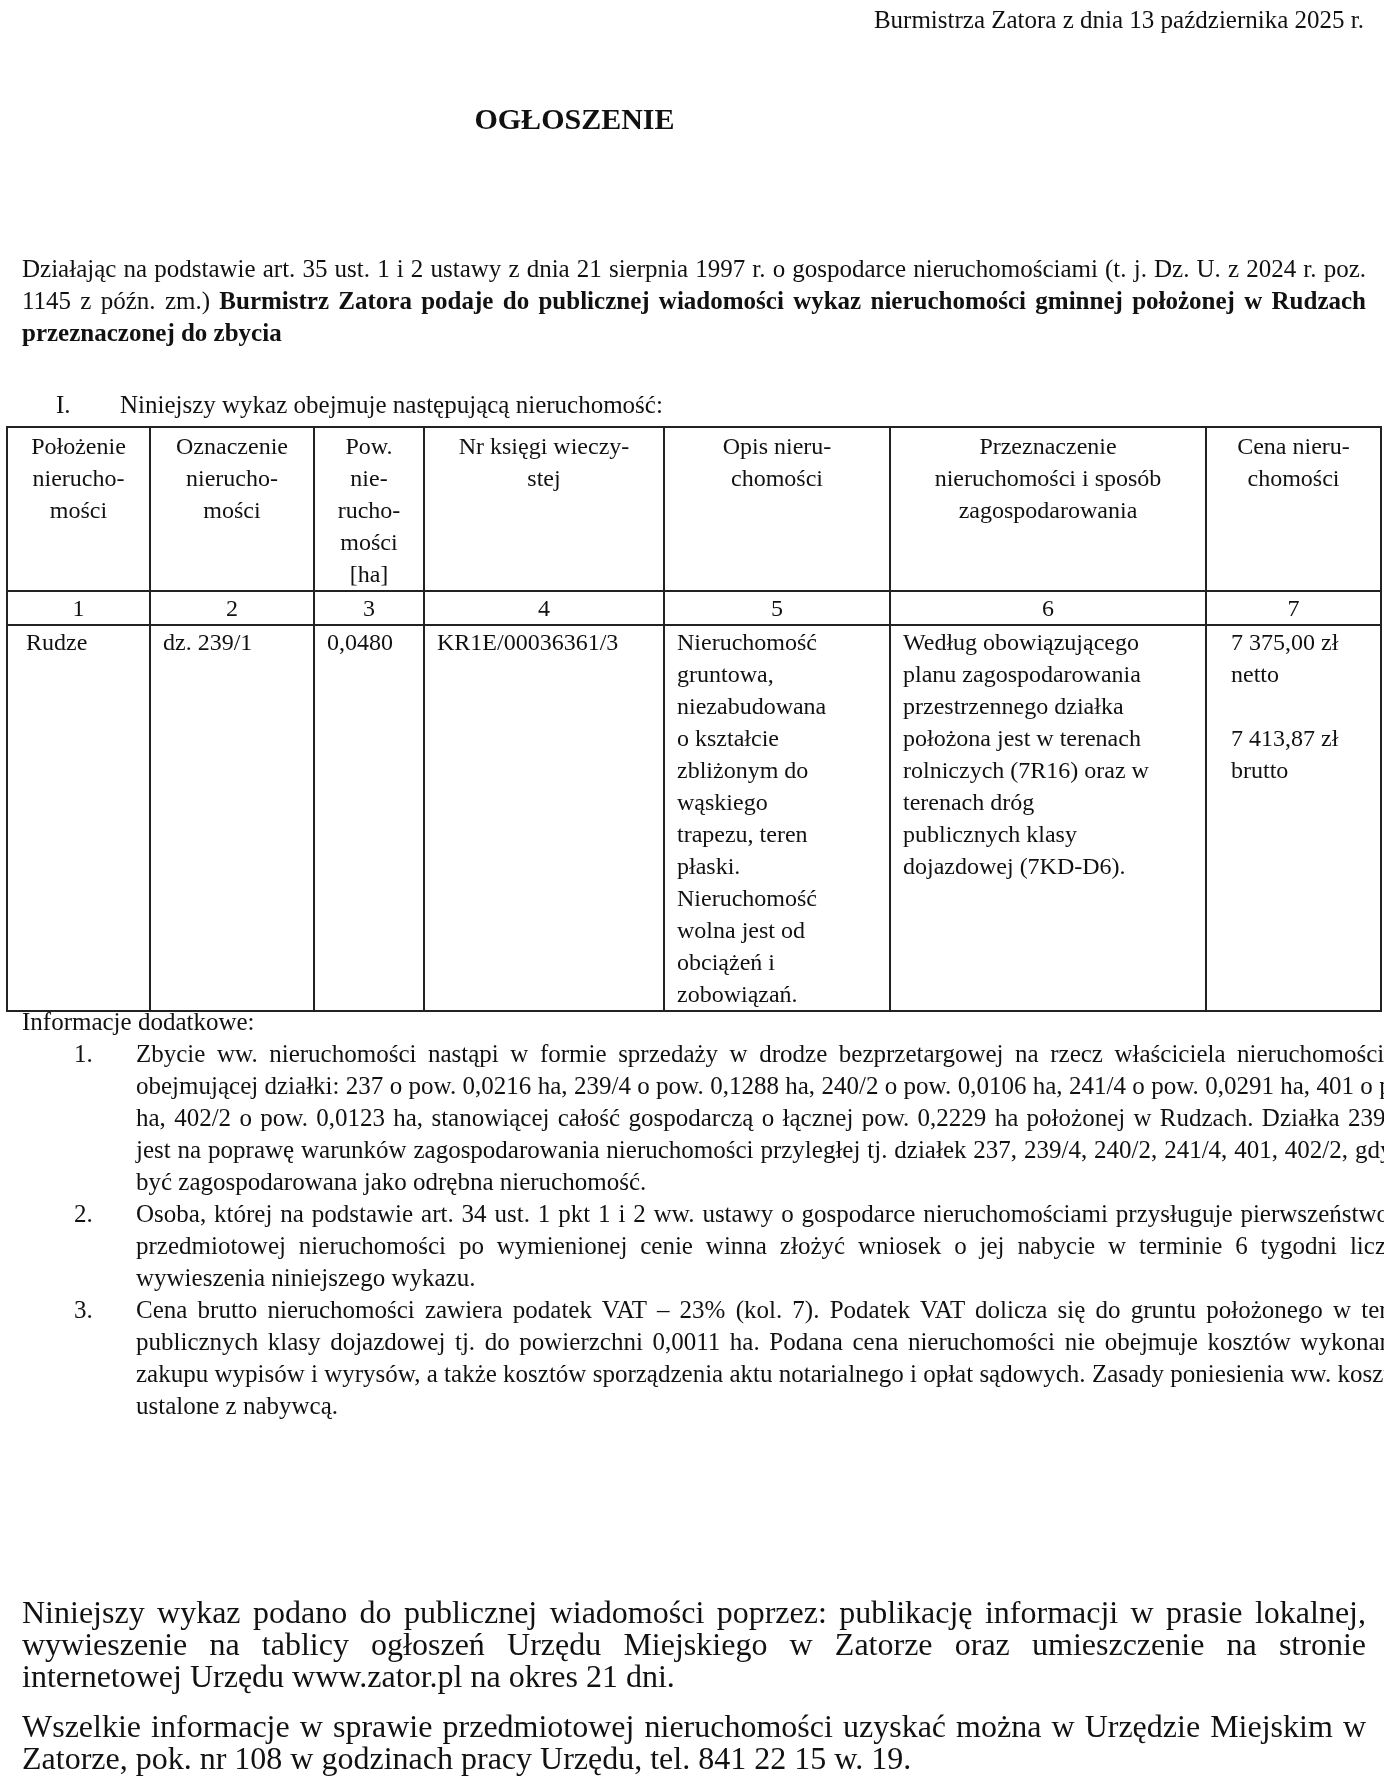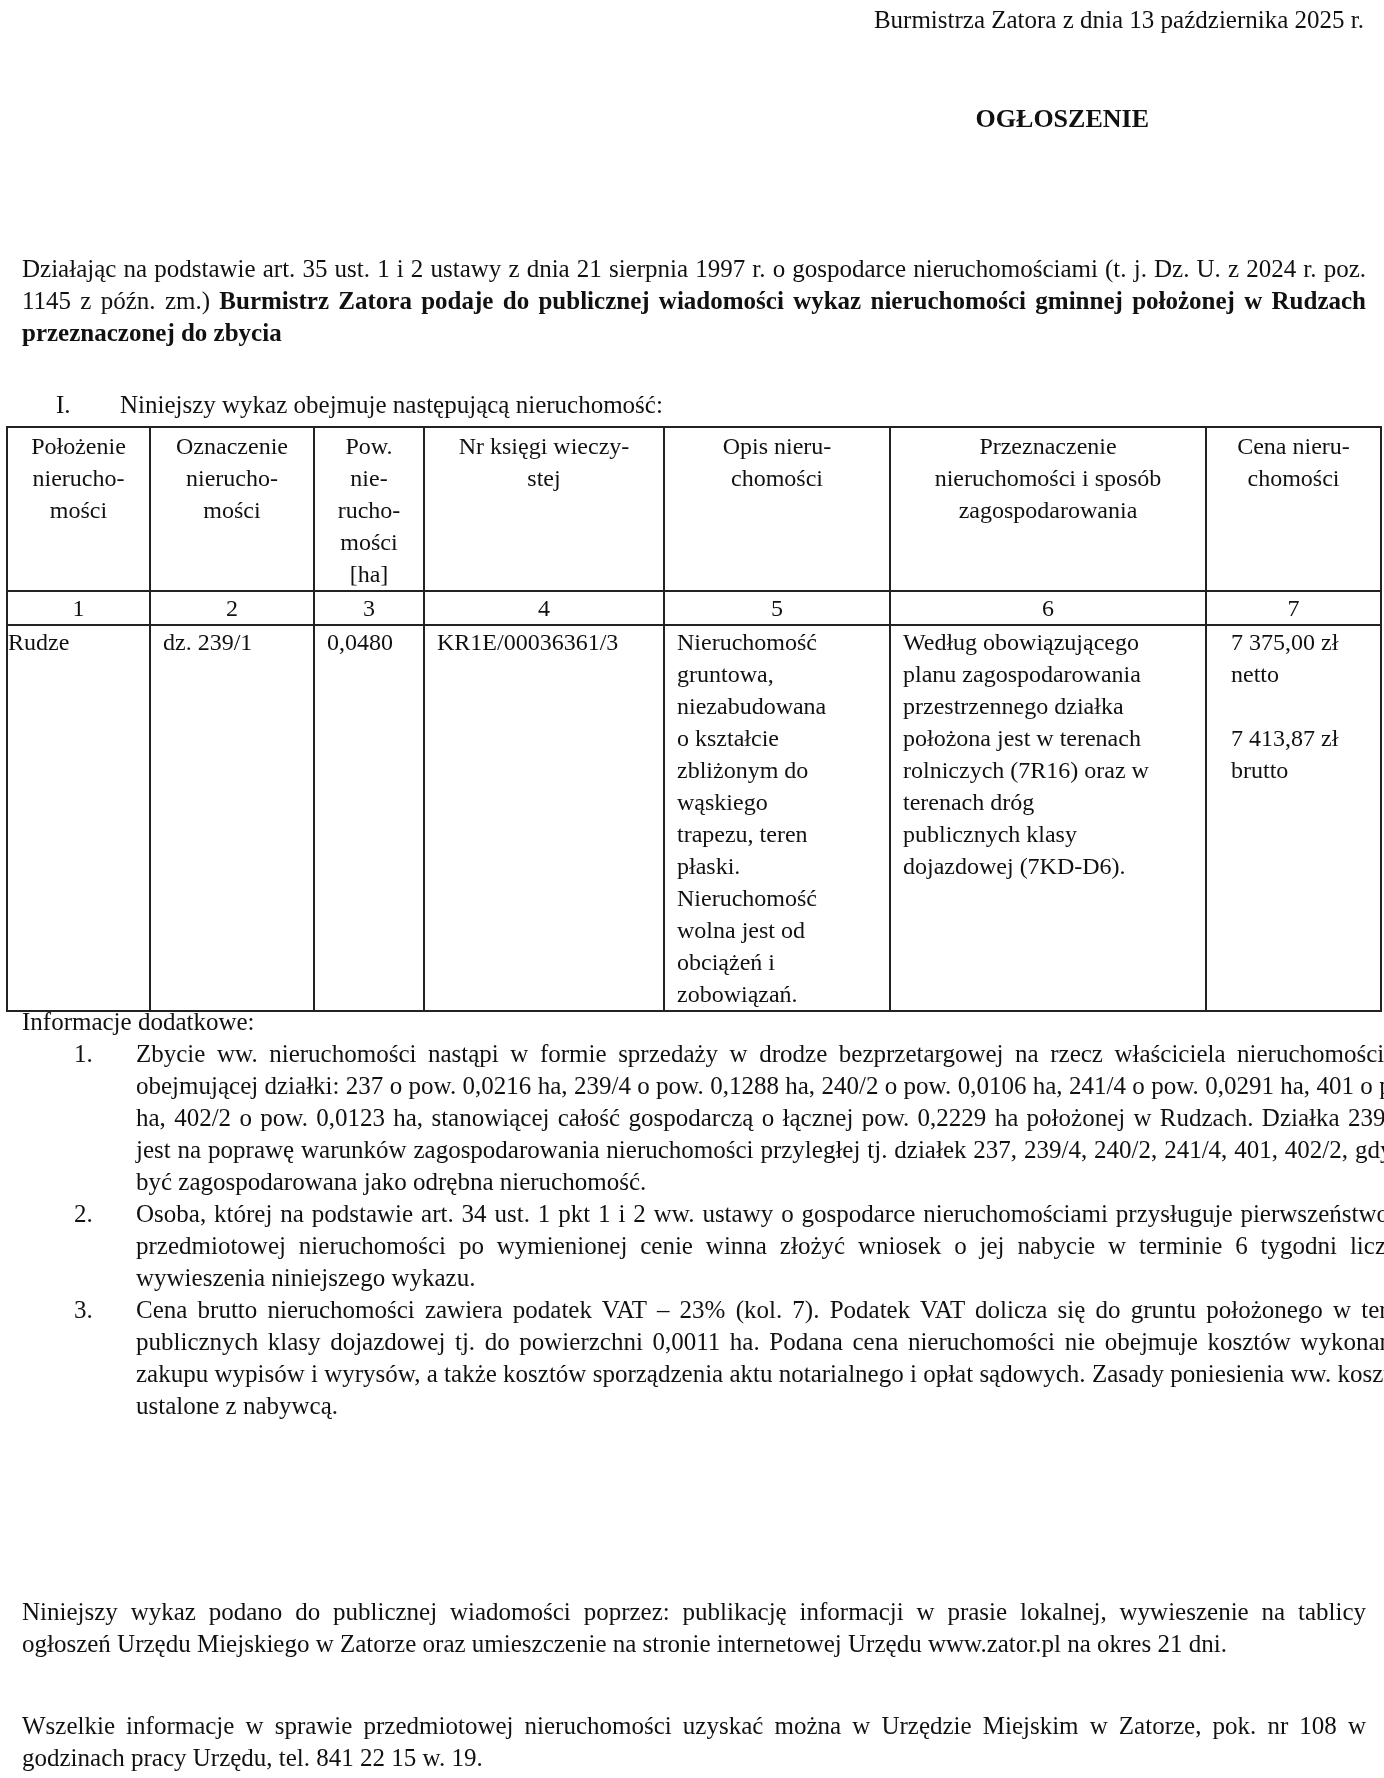--- a/index.html
+++ b/index.html
@@ -3,21 +3,21 @@
 <meta charset="utf-8">
 <style>
   html, body { margin: 0; padding: 0; background: #ffffff; }
   body {
     width: 1384px; height: 1778px; position: relative; overflow: hidden;
     font-family: "Liberation Serif", "DejaVu Serif", serif;
     color: #111111; font-size: 25px;
   }
   .abs { position: absolute; }
   .annex { right: 20px; top: 4px; text-align: right; line-height: 32px; font-size: 25px; }
-  .title { left: 0; width: 1229px; top: 102px; text-align: right; font-weight: bold; font-size: 26px; line-height: 33px; }
+  .title { left: 0; width: 1229px; top: 102px; text-align: center; font-weight: bold; font-size: 30px; line-height: 33px; }
   .title div { padding-right: 80px; }
   .intro { left: 22px; width: 1344px; top: 253px; line-height: 32px; text-align: justify; text-align-last: left; font-size: 25px; }
   .intro b { font-weight: bold; }
   .sec { left: 56px; top: 390px; font-size: 25px; line-height: 30px; }
   .sec .num { display: inline-block; width: 64px; }
 
   table.wykaz {
     position: absolute; left: 6px; top: 426px; width: 1374px;
     border-collapse: collapse; table-layout: fixed; font-size: 24px; line-height: 32px;
   }
@@ -33,21 +33,21 @@
   .pre { white-space: pre-line; }
 
   .info-head { left: 22px; top: 1006px; font-size: 25px; line-height: 32px; }
   ol.info {
     position: absolute; left: 0; top: 1038px; width: 1366px; margin: 0;
     padding: 0 0 0 136px; list-style: none; font-size: 25px; line-height: 32px;
   }
   ol.info li { position: relative; text-align: justify; margin-bottom: 0; }
   ol.info li .marker { position: absolute; left: -62px; top: 0; }
   ol.info li + li { margin-top: 0; }
-  .para { left: 22px; width: 1344px; font-size: 25px; line-height: 32px; text-align: justify; text-align-last: left; }
+  .para { left: 22px; width: 1344px; font-size: 32px; line-height: 32px; text-align: justify; text-align-last: left; }
 </style>
 </head>
 <body>
 
 <div class="abs annex">
   <div>Burmistrza Zatora z dnia 13 października 2025 r.</div>
 </div>
 
 <div class="abs title">
   <div>OGŁOSZENIE</div>
@@ -95,21 +95,21 @@
   <tr class="nums">
     <td>1</td>
     <td>2</td>
     <td>3</td>
     <td>4</td>
     <td>5</td>
     <td>6</td>
     <td>7</td>
   </tr>
   <tr class="data">
-    <td style="padding-left:0">Rudze</td>
+    <td style="padding-left:18px">Rudze</td>
     <td>dz. 239/1</td>
     <td style="padding-left:12px">0,0480</td>
     <td style="padding-left:12px">KR1E/00036361/3</td>
     <td class="pre">Nieruchomość
 gruntowa,
 niezabudowana
 o kształcie
 zbliżonym do
 wąskiego
 trapezu, teren

